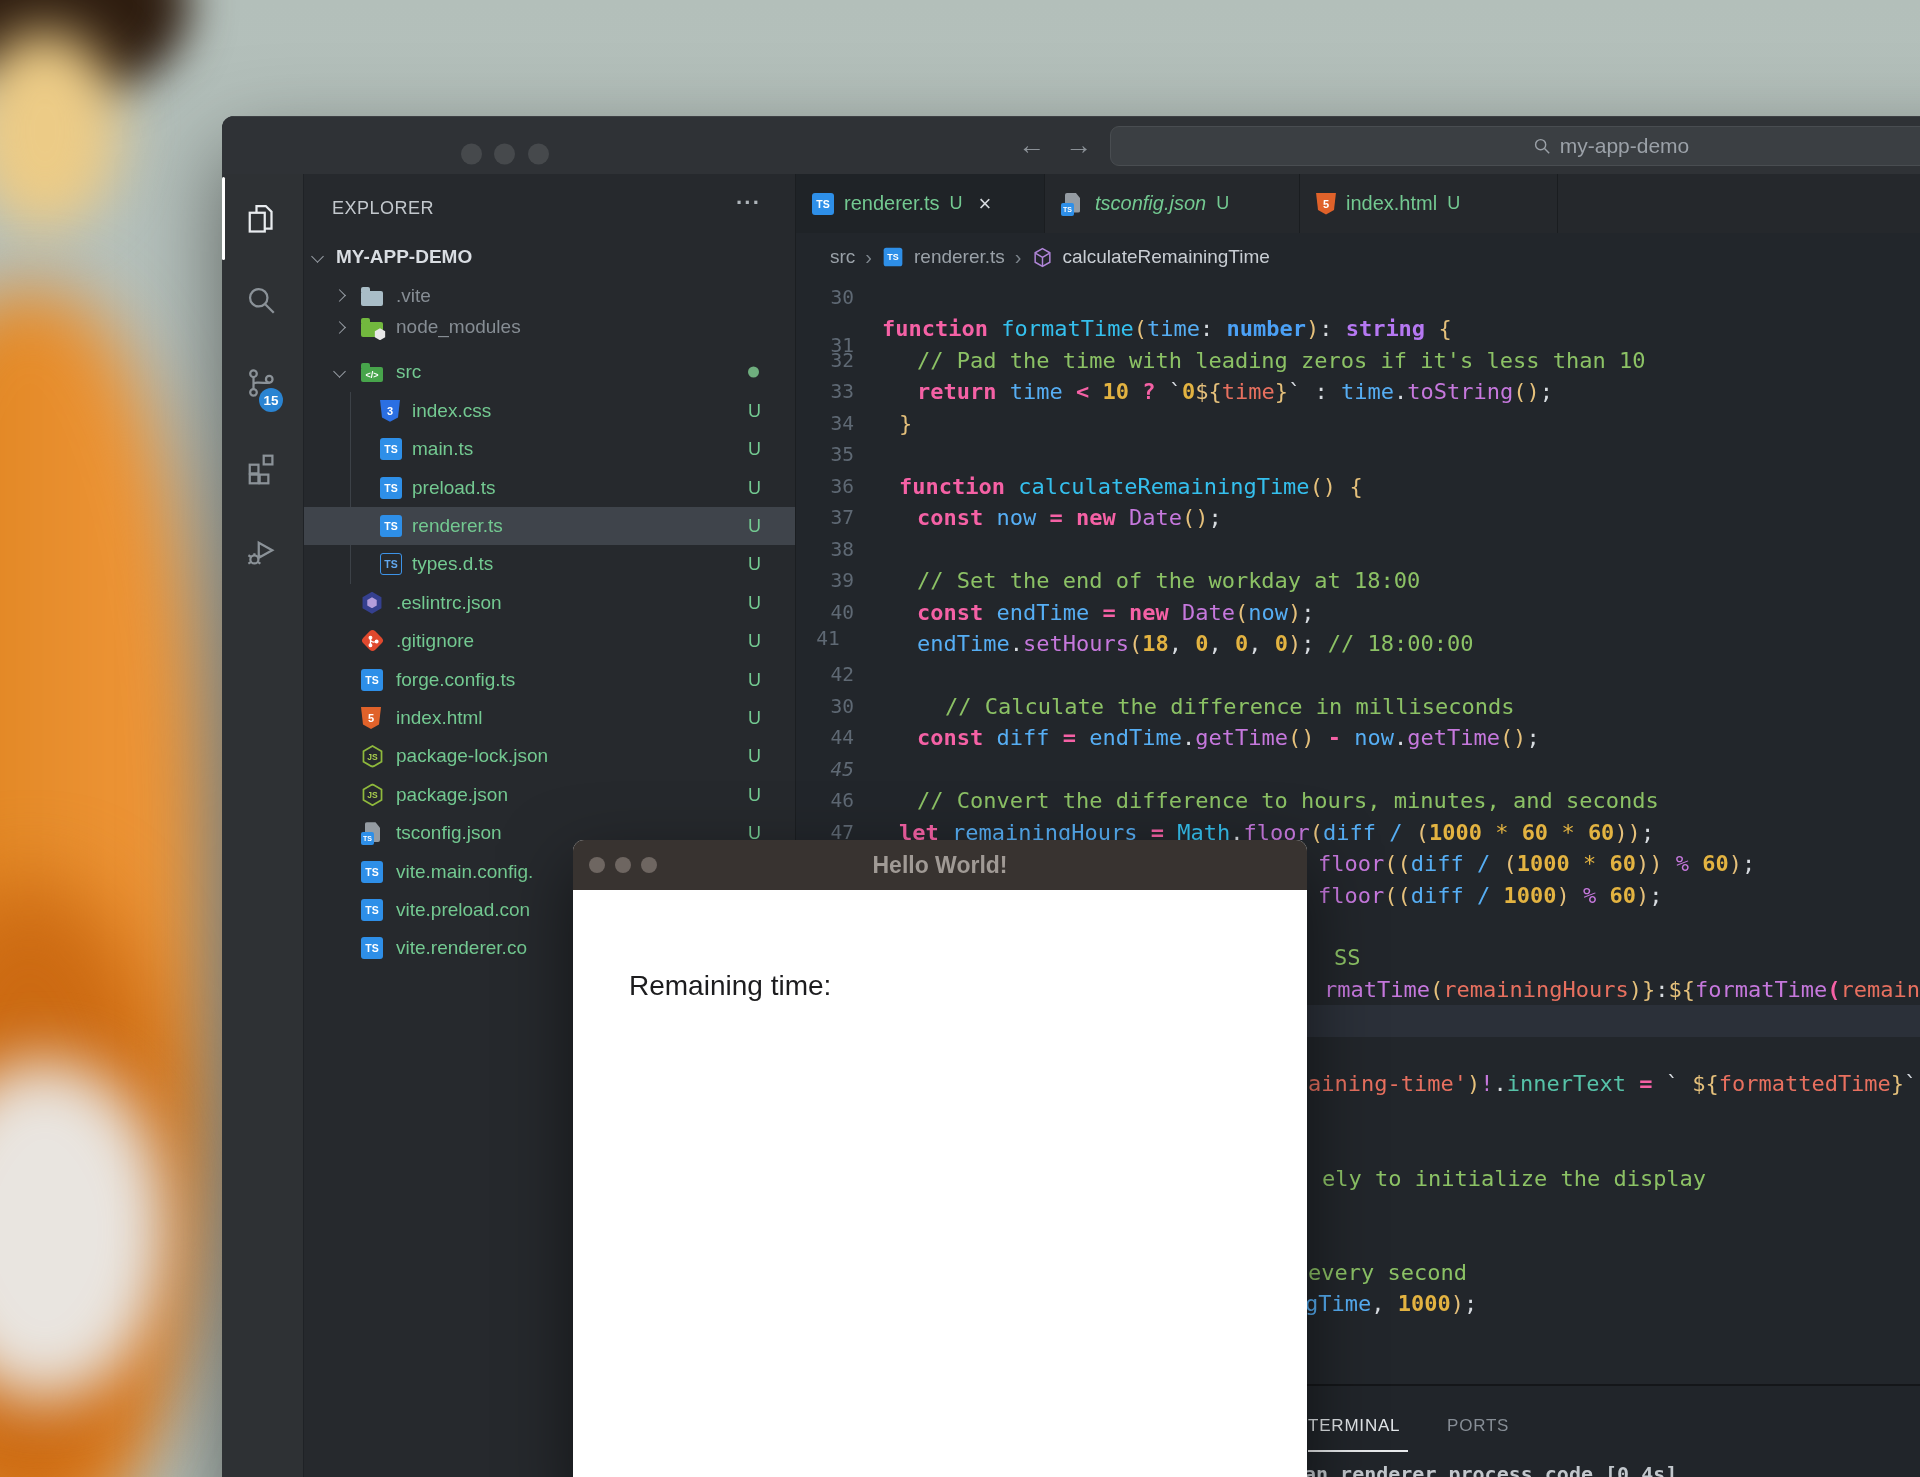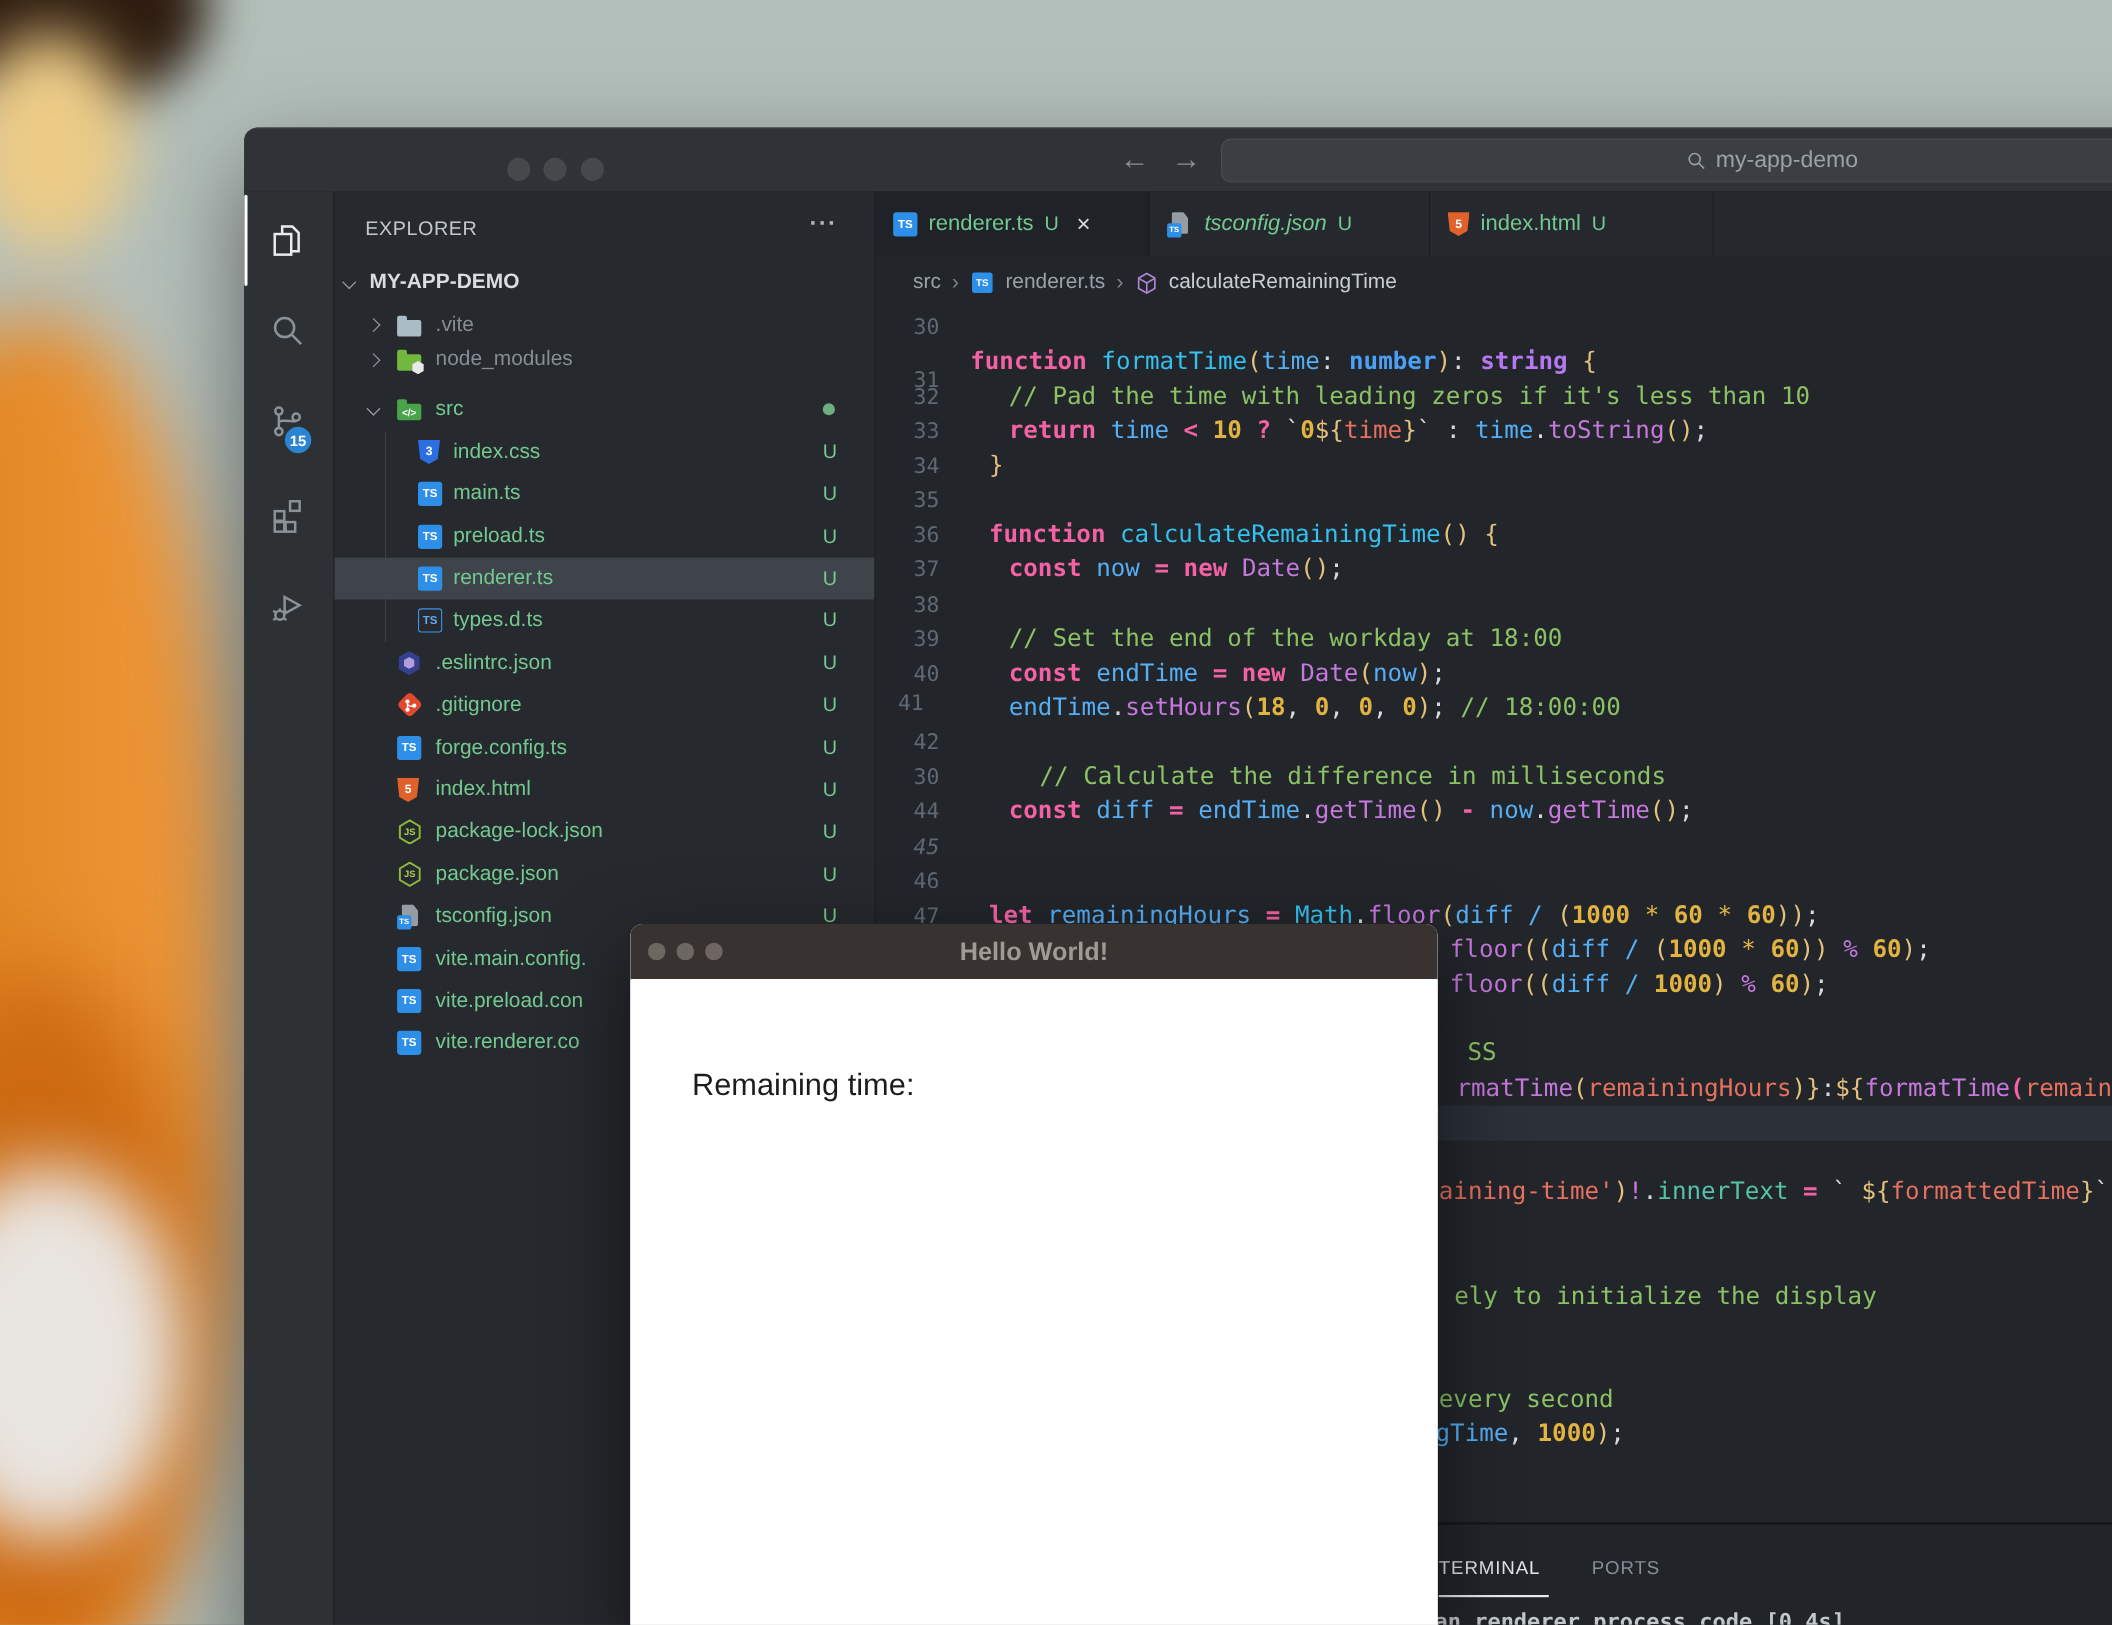--- a/index.html
+++ b/index.html
@@ -391,20 +391,21 @@
           <div class="cline" style="top: 315.5px; left: 121px;"><span class="tok-kw">const</span><span class="tok-pun"> </span><span class="tok-var">endTime</span><span class="tok-pun"> </span><span class="tok-op">=</span><span class="tok-pun"> </span><span class="tok-kw">new</span><span class="tok-pun"> </span><span class="tok-prop">Date</span><span class="tok-brk">(</span><span class="tok-var">now</span><span class="tok-brk">)</span><span class="tok-pun">;</span></div>
           <div class="gut" style="top: 342px; text-align: center;">41</div>
           <div class="cline" style="top: 346.95px; left: 121px;"><span class="tok-var">endTime</span><span class="tok-pun">.</span><span class="tok-prop">setHours</span><span class="tok-brk">(</span><span class="tok-num">18</span><span class="tok-pun">, </span><span class="tok-num">0</span><span class="tok-pun">, </span><span class="tok-num">0</span><span class="tok-pun">, </span><span class="tok-num">0</span><span class="tok-brk">)</span><span class="tok-pun">; </span><span class="tok-cm">// 18:00:00</span></div>
           <div class="gut" style="top: 378.4px;">42</div>
           <div class="gut" style="top: 409.85px;">30</div>
           <div class="cline" style="top: 409.85px; left: 121px; margin-left: 28px;"><span class="tok-cm">// Calculate the difference in milliseconds</span></div>
           <div class="gut" style="top: 441.3px;">44</div>
           <div class="cline" style="top: 441.3px; left: 121px;"><span class="tok-kw">const</span><span class="tok-pun"> </span><span class="tok-var">diff</span><span class="tok-pun"> </span><span class="tok-op">=</span><span class="tok-pun"> </span><span class="tok-var">endTime</span><span class="tok-pun">.</span><span class="tok-prop">getTime</span><span class="tok-brk">()</span><span class="tok-pun"> </span><span class="tok-op">-</span><span class="tok-pun"> </span><span class="tok-var">now</span><span class="tok-pun">.</span><span class="tok-prop">getTime</span><span class="tok-brk">()</span><span class="tok-pun">;</span></div>
           <div class="gut" style="top: 472.75px; font-style: italic;">45</div>
           <div class="gut" style="top: 504.2px;">46</div>
+          <div class="cline" style="top: 504.2px; left: 121px;"><span class="tok-cm">// Convert the difference to hours, minutes, and seconds</span></div>
           <div class="gut" style="top: 535.65px;">47</div>
           <div class="cline" style="top: 535.65px; left: 103px;"><span class="tok-kw">let</span><span class="tok-pun"> </span><span class="tok-varu">remainingHours</span><span class="tok-pun"> </span><span class="tok-op">=</span><span class="tok-pun"> </span><span class="tok-fn">Math</span><span class="tok-pun">.</span><span class="tok-prop">floor</span><span class="tok-brk">(</span><span class="tok-var">diff</span><span class="tok-pun"> </span><span class="tok-opb">/</span><span class="tok-pun"> </span><span class="tok-brk">(</span><span class="tok-num">1000</span><span class="tok-pun"> </span><span class="tok-opg">*</span><span class="tok-pun"> </span><span class="tok-num">60</span><span class="tok-pun"> </span><span class="tok-opg">*</span><span class="tok-pun"> </span><span class="tok-num">60</span><span class="tok-brk">))</span><span class="tok-pun">;</span></div>
           <div class="cline" style="top: 567.1px; left: 522px;"><span class="tok-prop">floor</span><span class="tok-brk">((</span><span class="tok-var">diff</span><span class="tok-pun"> </span><span class="tok-opb">/</span><span class="tok-pun"> </span><span class="tok-brk">(</span><span class="tok-num">1000</span><span class="tok-pun"> </span><span class="tok-opg">*</span><span class="tok-pun"> </span><span class="tok-num">60</span><span class="tok-brk">))</span><span class="tok-pun"> </span><span class="tok-opp">%</span><span class="tok-pun"> </span><span class="tok-num">60</span><span class="tok-brk">)</span><span class="tok-pun">;</span></div>
           <div class="cline" style="top: 598.55px; left: 522px;"><span class="tok-prop">floor</span><span class="tok-brk">((</span><span class="tok-var">diff</span><span class="tok-pun"> </span><span class="tok-opb">/</span><span class="tok-pun"> </span><span class="tok-num">1000</span><span class="tok-brk">)</span><span class="tok-pun"> </span><span class="tok-opp">%</span><span class="tok-pun"> </span><span class="tok-num">60</span><span class="tok-brk">)</span><span class="tok-pun">;</span></div>
           <div class="cline" style="top: 661.45px; left: 538px;"><span class="tok-cm">SS</span></div>
           <div class="cline" style="top: 692.9px; left: 528px;"><span class="tok-prop">rmatTime</span><span class="tok-brk">(</span><span class="tok-str">remainingHours</span><span class="tok-brk">)}</span><span class="tok-pun">:</span><span class="tok-brk">${</span><span class="tok-prop">formatTime</span><span class="tok-op">(</span><span class="tok-str">remainingMin</span></div>
           <div class="cline" style="top: 787.25px; left: 512px;"><span class="tok-str">aining-time'</span><span class="tok-brk">)</span><span class="tok-opp">!</span><span class="tok-pun">.</span><span class="tok-teal">innerText</span><span class="tok-pun"> </span><span class="tok-op">=</span><span class="tok-pun"> ` </span><span class="tok-brk">${</span><span class="tok-str">formattedTime</span><span class="tok-brk">}</span><span class="tok-pun">`;</span></div>
           <div class="cline" style="top: 881.6px; left: 526px;"><span class="tok-cm">ely to initialize the display</span></div>
           <div class="cline" style="top: 975.95px; left: 512px;"><span class="tok-cm">every second</span></div>
           <div class="cline" style="top: 1007.4px; left: 509px;"><span class="tok-var">gTime</span><span class="tok-pun">, </span><span class="tok-num">1000</span><span class="tok-brk">)</span><span class="tok-pun">;</span></div>

